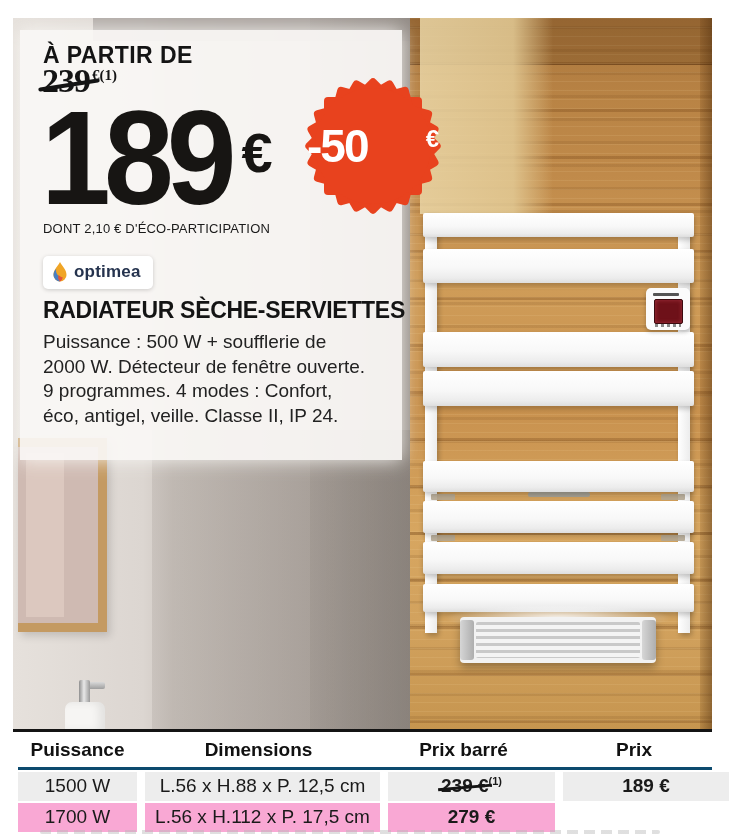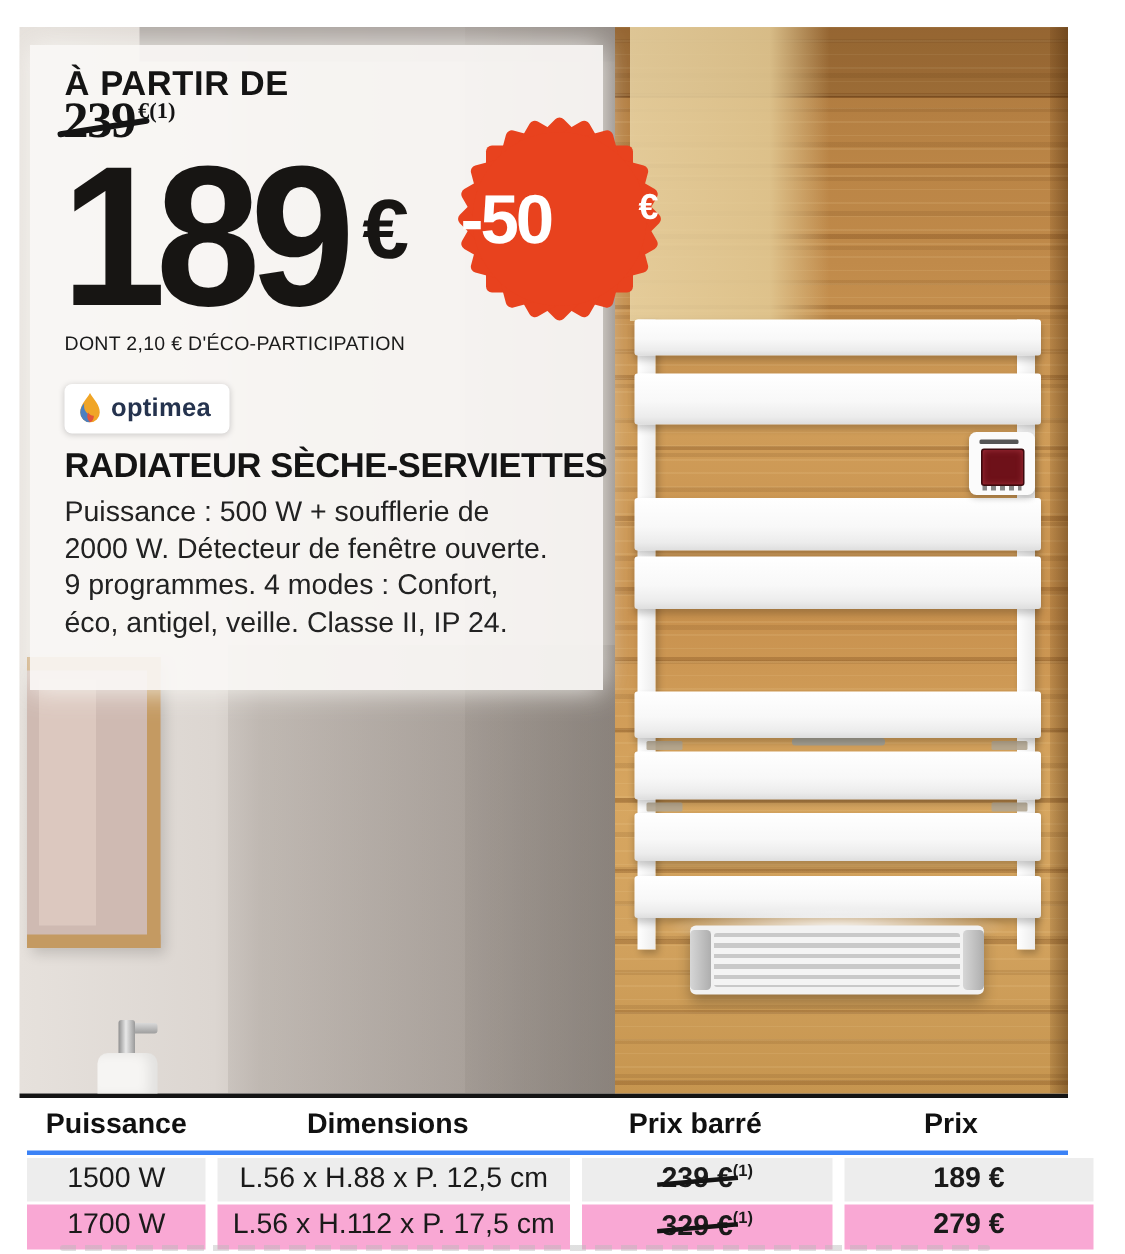--- a/index.html
+++ b/index.html
@@ -98,21 +98,21 @@
   .r15{transform:rotate(15deg);} .r30{transform:rotate(30deg);} .r45{transform:rotate(45deg);}
   .r60{transform:rotate(60deg);} .r75{transform:rotate(75deg);}
   .burst-core{position:absolute;inset:8px;background:#e8421e;border-radius:50%;}
   .burst-text{position:absolute;inset:0;display:flex;align-items:center;justify-content:space-between;color:#fff;font-weight:700;}
   .burst-val{font-size:46px;letter-spacing:-2px;}
   .burst-eur{font-size:24px;margin-top:-14px;margin-left:1px;}
 
   
   .spec{position:absolute;left:13px;top:732px;width:699px;}
   .spec-head{display:grid;grid-template-columns:119px 235px 167px 166px;column-gap:4px;margin-left:5px;
-    padding:7px 0 6px 0;border-bottom:3px solid #3b82f6;}
+    padding:7px 0 6px 0;border-bottom:3px solid #0c4a6e;}
   .spec-head div{text-align:center;font-size:19px;font-weight:700;color:#111;}
   .spec-row{display:grid;grid-template-columns:119px 235px 167px 166px;column-gap:8px;margin-left:5px;margin-top:2px;}
   .spec-row div{text-align:center;font-size:19px;padding:3px 0 4px 0;color:#1a1a1a;}
   .row-a div{background:#ededed;}
   .row-b div{background:#f9a8d4;}
   .cell-price{font-weight:700;}
   .struck{position:relative;display:inline-block;font-weight:700;}
   .struck::after{content:"";position:absolute;left:-3px;right:-3px;top:47%;height:2.5px;background:#141414;transform:rotate(-5deg);}
   .sup1{font-size:11px;vertical-align:super;font-weight:600;}
   .bottom-smudge{position:absolute;left:40px;top:830px;width:620px;height:4px;opacity:.45;border-radius:2px;
@@ -229,19 +229,18 @@
     <div class="spec-row row-a">
       <div>1500 W</div>
       <div>L.56 x H.88 x P. 12,5 cm</div>
       <div><span class="struck">239 €</span><span class="sup1">(1)</span></div>
       <div class="cell-price">189 €</div>
     </div>
 
     <div class="spec-row row-b">
       <div>1700 W</div>
       <div>L.56 x H.112 x P. 17,5 cm</div>
-      <div><span class="struck">329 €</span><span class="sup1">(1)</span></div>
       <div class="cell-price">279 €</div>
     </div>
   </div>
 
   <div class="bottom-smudge"></div>
 </div>
 
 </body></html>

